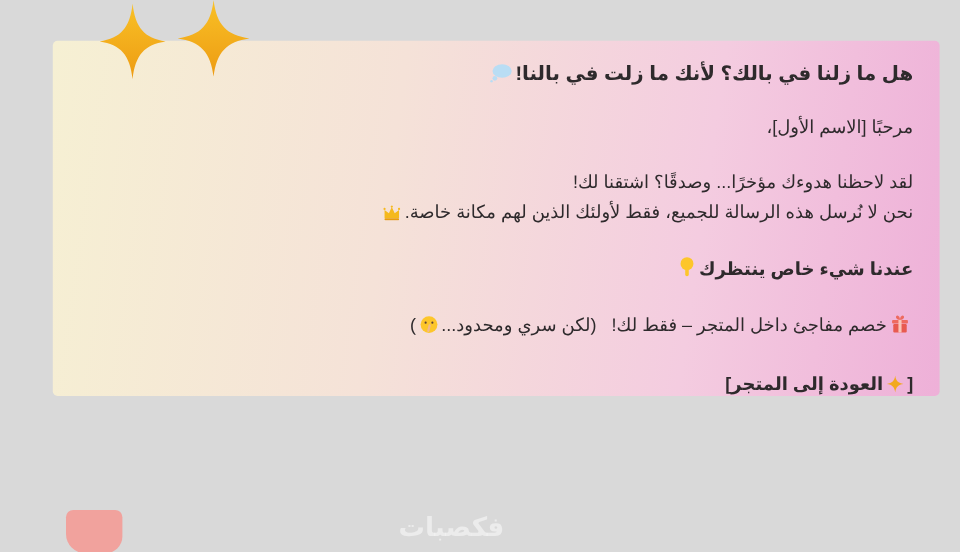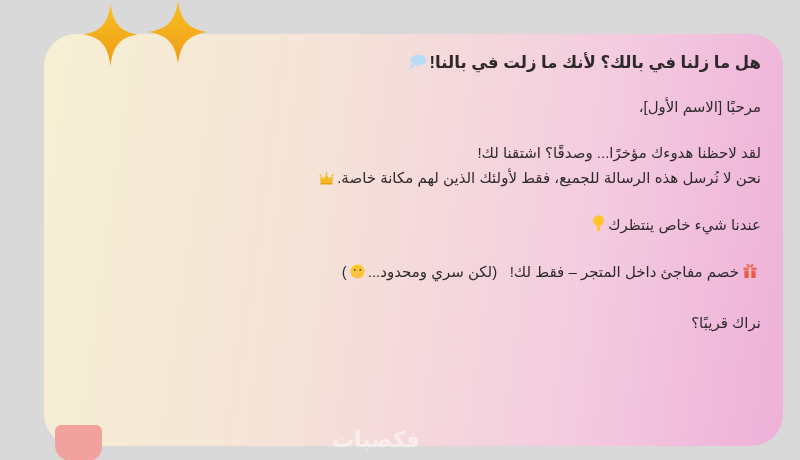--- a/index.html
+++ b/index.html
@@ -7,38 +7,38 @@
     width:800px;height:460px;
     background:#d9d9d9;
     position:relative;
     overflow:hidden;
     font-family:"Liberation Sans","DejaVu Sans",sans-serif;
     color:#2e2a2c;
   }
   .card{
     position:absolute;
     left:44px;top:34px;
-    width:739px;height:412px;
-    border-radius:32px;
+    width:739px;height:296px;
+    border-radius:4px;
     background:linear-gradient(98deg,#f6f0d3 0%,#f5e2d8 38%,#f4cce0 72%,#eeb0d8 100%);
     z-index:2;
   }
   .content{
     position:absolute;
     inset:0;
     padding:16px 22px 0 20px;
     direction:rtl;
     text-align:right;
     font-size:15px;
     line-height:25px;
   }
   .heading{font-weight:bold;font-size:16.5px;line-height:24px;}
   .greeting{margin-top:18px;}
   .para1{margin-top:21px;}
-  .teaser{margin-top:20px;}
+  .teaser{margin-top:20px;font-weight:bold;}
   .offer{margin-top:20px;}
   .cta{margin-top:22px;font-weight:bold;cursor:pointer;}
   .closing{margin-top:24px;}
   .signature{margin-top:0;font-weight:bold;}
   .emj{display:inline-block;vertical-align:-2px;margin:0 3px;}
   .decor-star{position:absolute;z-index:3;}
   .corner-blob{
     position:absolute;
     left:55px;top:425px;
     width:47px;height:36px;
@@ -102,22 +102,26 @@
             <rect x="2.4" y="8.1" width="11.2" height="7" rx="0.9" fill="#e85a50"></rect>
             <rect x="6.7" y="4.6" width="2.6" height="10.5" fill="#f9c5b8"></rect>
           </svg></span><span>خصم مفاجئ داخل المتجر – فقط لك!&nbsp;&nbsp; (لكن سري ومحدود...</span><span class="emj"><svg width="15" height="15" viewBox="0 0 16 16">
             <circle cx="8" cy="8" r="7.5" fill="#fdc62a"></circle>
             <circle cx="5" cy="6.3" r="0.95" fill="#5d4037"></circle>
             <circle cx="11" cy="6.3" r="0.95" fill="#5d4037"></circle>
             <rect x="7" y="7.6" width="2" height="7" rx="1" fill="#f0b98f" transform="rotate(14 8 11)"></rect>
           </svg></span><span>)</span>
     </div>
 
+    <div class="cta">
+      <span>[</span><span class="emj"><svg width="14" height="14" viewBox="0 0 100 100">
+            <path d="M50 0 C54 32 68 46 100 50 C68 54 54 68 50 100 C46 68 32 54 0 50 C32 46 46 32 50 0 Z" fill="#f2a91f"></path>
+          </svg></span><span>العودة إلى المتجر]</span>
+    </div>
 
-    <div class="closing">نراك قريبًا؟</div>
 
   </div>
 </div>
 
 <div class="decor-star" style="left:83px;top:3px;">
   <svg width="55" height="63" viewBox="0 0 100 100" preserveAspectRatio="none">
     <defs>
         <linearGradient id="g1" x1="0" y1="0" x2="0" y2="1">
           <stop offset="0" stop-color="#f9c126"></stop>
           <stop offset="1" stop-color="#ed9b13"></stop>

